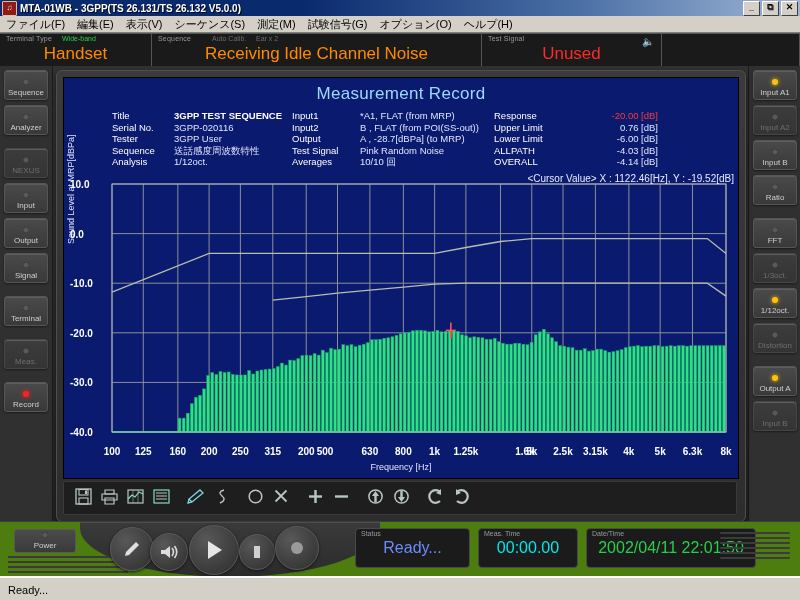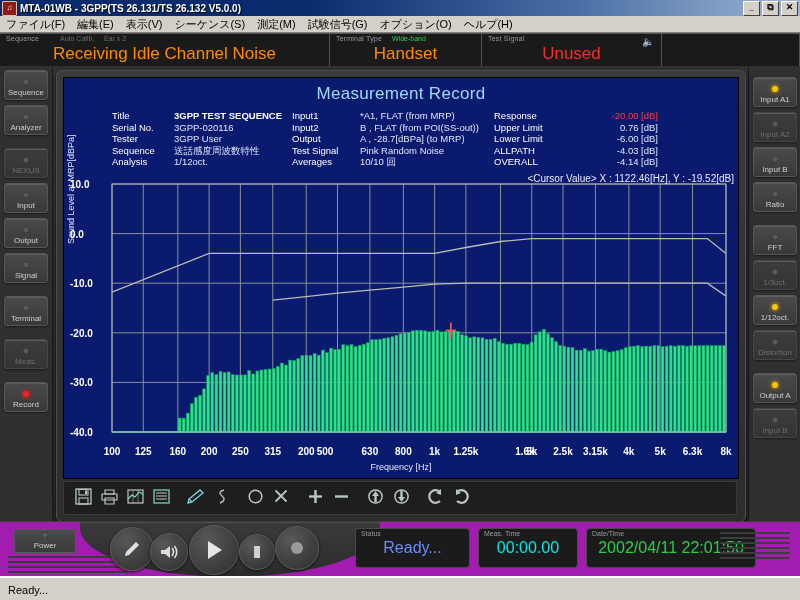--- a/index.html
+++ b/index.html
@@ -168,21 +168,21 @@
   }
   .tbi{
     width:22px;height:24px;margin-right:4px;
     display:flex;align-items:center;justify-content:center;color:#b9c6c6;
   }
   .tbi.sp{margin-right:12px;}
 
   
   .bottom{
     position:absolute;left:0;top:521px;width:800px;height:55px;
-    background:#a21caf;border-top:1px solid #3d3d3d;
+    background:#4d7c0f;border-top:1px solid #3d3d3d;
   }
   .curve{
     position:absolute;left:80px;top:0;width:300px;height:55px;
     border-bottom-left-radius:160px 52px;border-bottom-right-radius:160px 52px;
     background:linear-gradient(to bottom,#3a3a3a,#2b2b2b);
     box-shadow:inset 0 1px 0 #4d4d4d;
   }
   .powerbtn{
     position:absolute;left:14px;top:7px;width:62px;height:24px;
     background:linear-gradient(to bottom,#4b4b4b,#3a3a3a);
@@ -239,31 +239,31 @@
       <div class="menuitem">編集(E)</div>
       <div class="menuitem">表示(V)</div>
       <div class="menuitem">シーケンス(S)</div>
       <div class="menuitem">測定(M)</div>
       <div class="menuitem">試験信号(G)</div>
       <div class="menuitem">オプション(O)</div>
       <div class="menuitem">ヘルプ(H)</div>
     </div>
 
   <div class="banner">
+    <div class="bseg bseg-terminal">
+      <div class="blabel">Terminal Type</div>
+      <div class="blabel2 green" style="left:62px;">Wide-band</div>
+      <div class="bval orange">Handset</div>
+    </div>
     <div class="bseg bseg-sequence">
       <div class="blabel">Sequence</div>
       <div class="blabel2" style="left:60px;color:#6d6d6d;">Auto Calib.</div>
       <div class="blabel2" style="left:104px;color:#6d6d6d;">Ear x 2</div>
       <div class="bval orange">Receiving Idle Channel Noise</div>
     </div>
-    <div class="bseg bseg-terminal">
-      <div class="blabel">Terminal Type</div>
-      <div class="blabel2 green" style="left:62px;">Wide-band</div>
-      <div class="bval orange">Handset</div>
-    </div>
     <div class="bseg bseg-signal">
       <div class="blabel">Test Signal</div>
       <div class="spk">🔈</div>
       <div class="bval red">Unused</div>
     </div>
     <div class="bseg bseg-blank"></div>
   </div>
 
   <div class="body-bg"></div>
 
@@ -303,21 +303,21 @@
         <div class="led off"></div>
         <div>Meas.</div>
       </div>
       <div class="sgap"></div>
       <div class="sbtn">
         <div class="led on-r"></div>
         <div>Record</div>
       </div>
     </div>
 
-  <div class="rail rail-right" id="rightrail" style="padding-top: 11px;">
+  <div class="rail rail-right" id="rightrail" style="padding-top: 4px;">
       <div class="sbtn">
         <div class="led on-y"></div>
         <div>Input A1</div>
       </div>
       <div class="sbtn dim">
         <div class="led off"></div>
         <div>Input A2</div>
       </div>
       <div class="sbtn">
         <div class="led off"></div>

